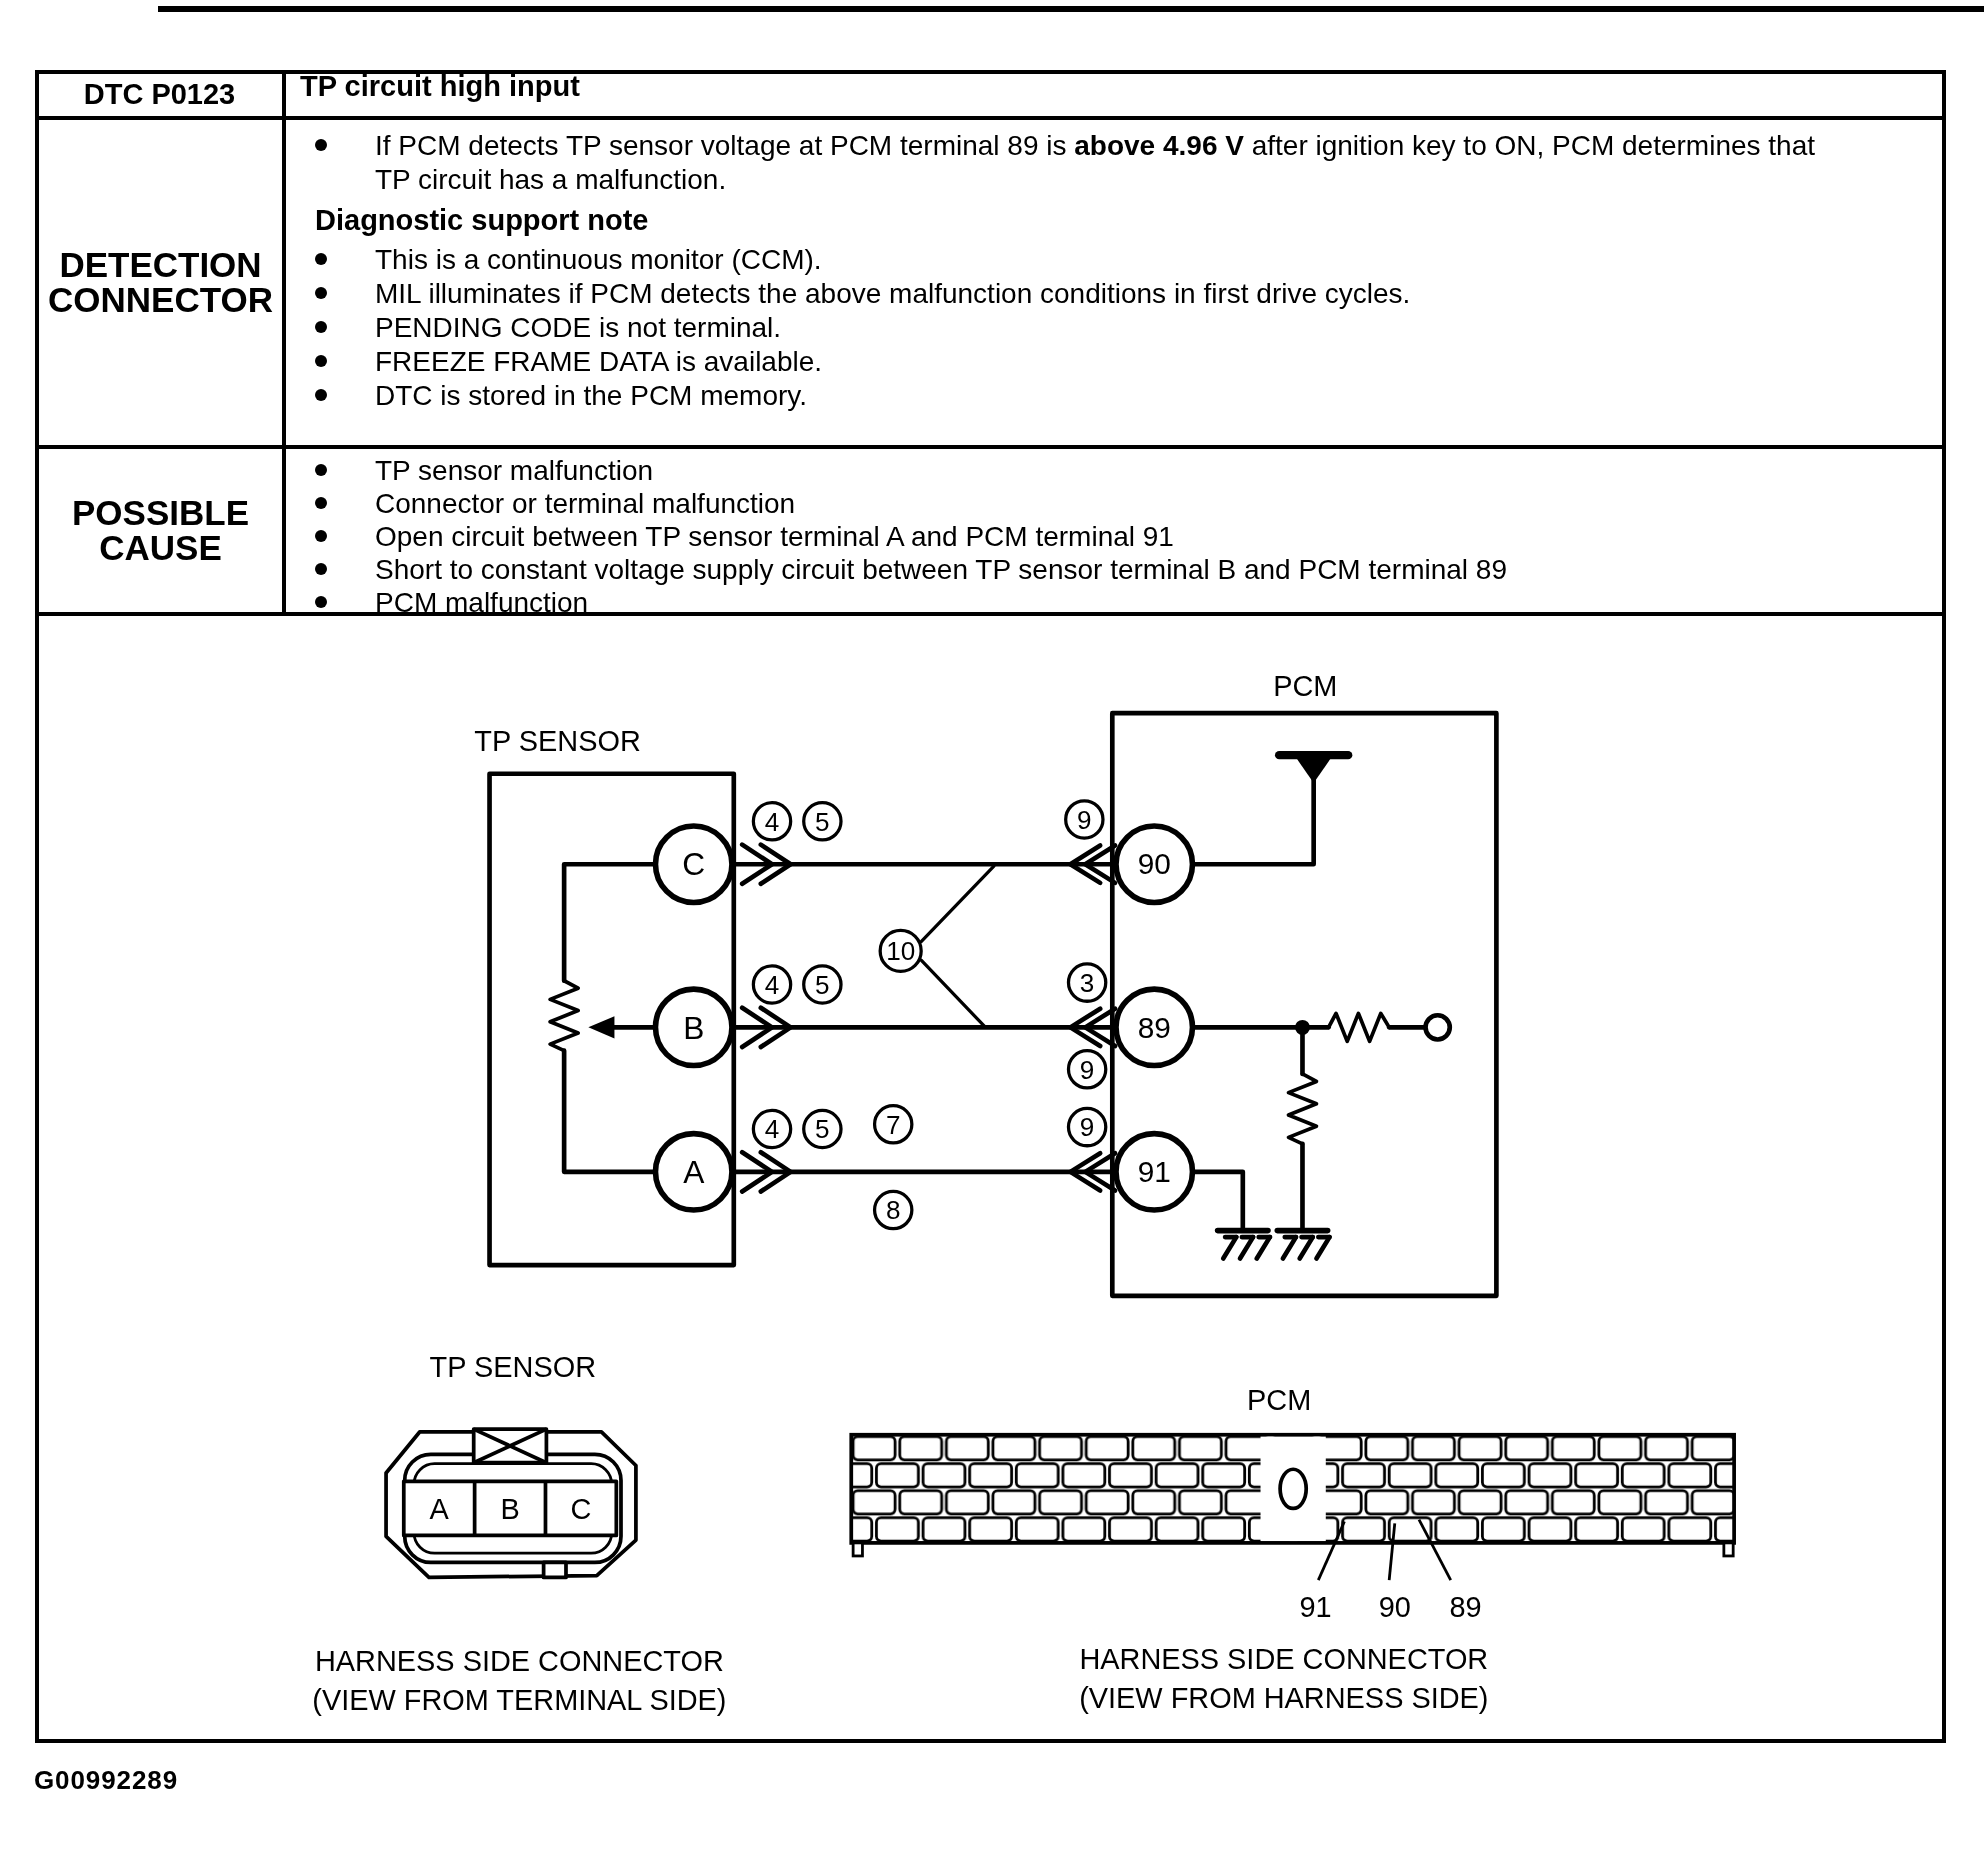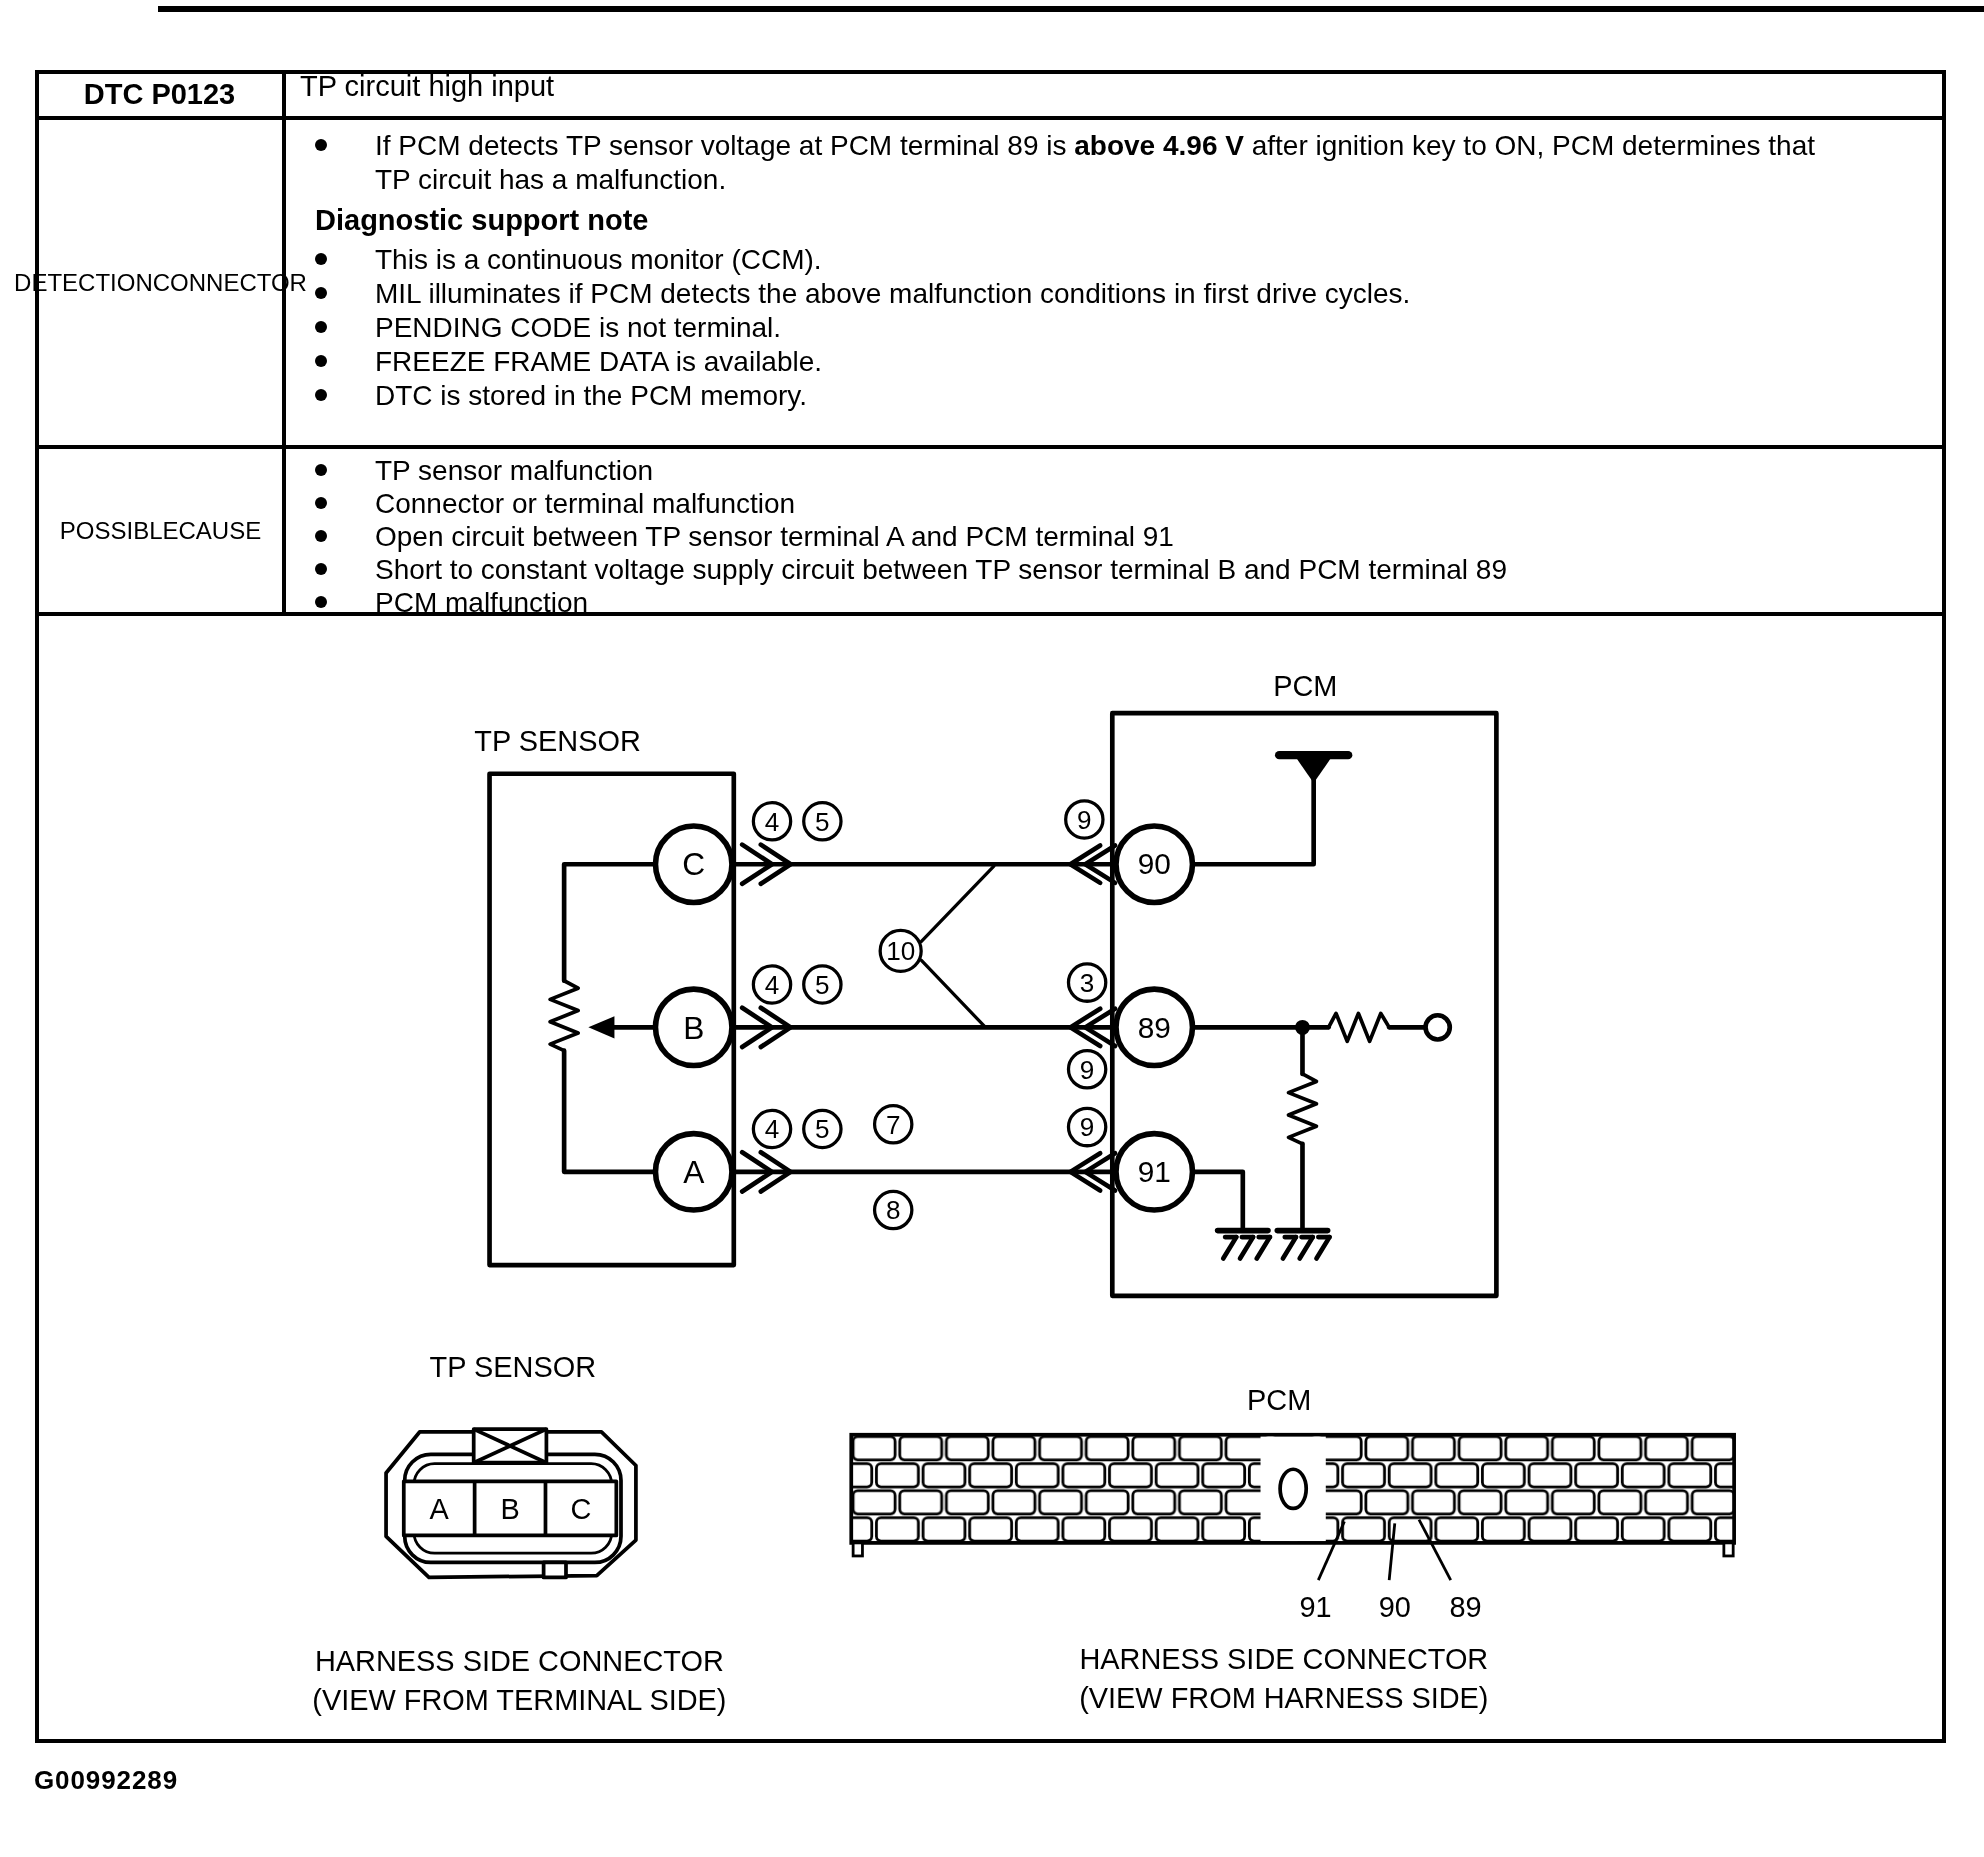--- a/index.html
+++ b/index.html
@@ -7,36 +7,36 @@
     width:1985px;height:1858px;position:relative;background:#ffffff;color:#000;
     font-family:"Liberation Sans", sans-serif;overflow:hidden;
   }
   .abs{position:absolute;}
   .line{position:absolute;background:#000;}
   #table-border{
     position:absolute;left:35px;top:70px;width:1911px;height:1673px;
     border:4.7px solid #000;box-sizing:border-box;
   }
   .cell-label{
-    position:absolute;display:flex;flex-direction:row;align-items:center;justify-content:center;
-    font-weight:normal;font-size:24px;line-height:35px;text-align:center;
+    position:absolute;display:flex;flex-direction:column;align-items:center;justify-content:center;
+    font-weight:bold;font-size:35px;line-height:35px;text-align:center;
   }
   .bullets{position:absolute;font-size:28px;line-height:34px;}
   .bullet{display:flex;align-items:flex-start;gap:16px;}
   .dot{flex:none;width:12px;height:12px;border-radius:50%;background:#000;margin:10.3px 32px 0 0;}
   .btxt{flex:1;}
   .subhead{font-weight:bold;font-size:29px;margin:6px 0;}
   b{font-weight:bold;}
   #hdr-code{
     position:absolute;left:35px;top:70px;width:249px;height:49px;display:flex;
     align-items:center;justify-content:center;font-weight:bold;font-size:29px;
   }
   #hdr-title{
     position:absolute;left:300px;top:70px;width:1585px;height:32px;display:flex;
-    align-items:center;font-weight:normal;font-size:29px;
+    align-items:center;font-weight:bold;font-size:29px;
   }
   svg{font-family:"Liberation Sans", sans-serif;}
   svg text{fill:#000;}
   .dlabel{font-size:31px;}
   #gcode{position:absolute;left:34px;top:1765px;font-size:26px;font-weight:bold;letter-spacing:0.9px;}
   #top-artifact{position:absolute;left:158px;top:5.6px;width:1826px;height:6.5px;background:#000;}
 </style>
 </head>
 <body>
 

